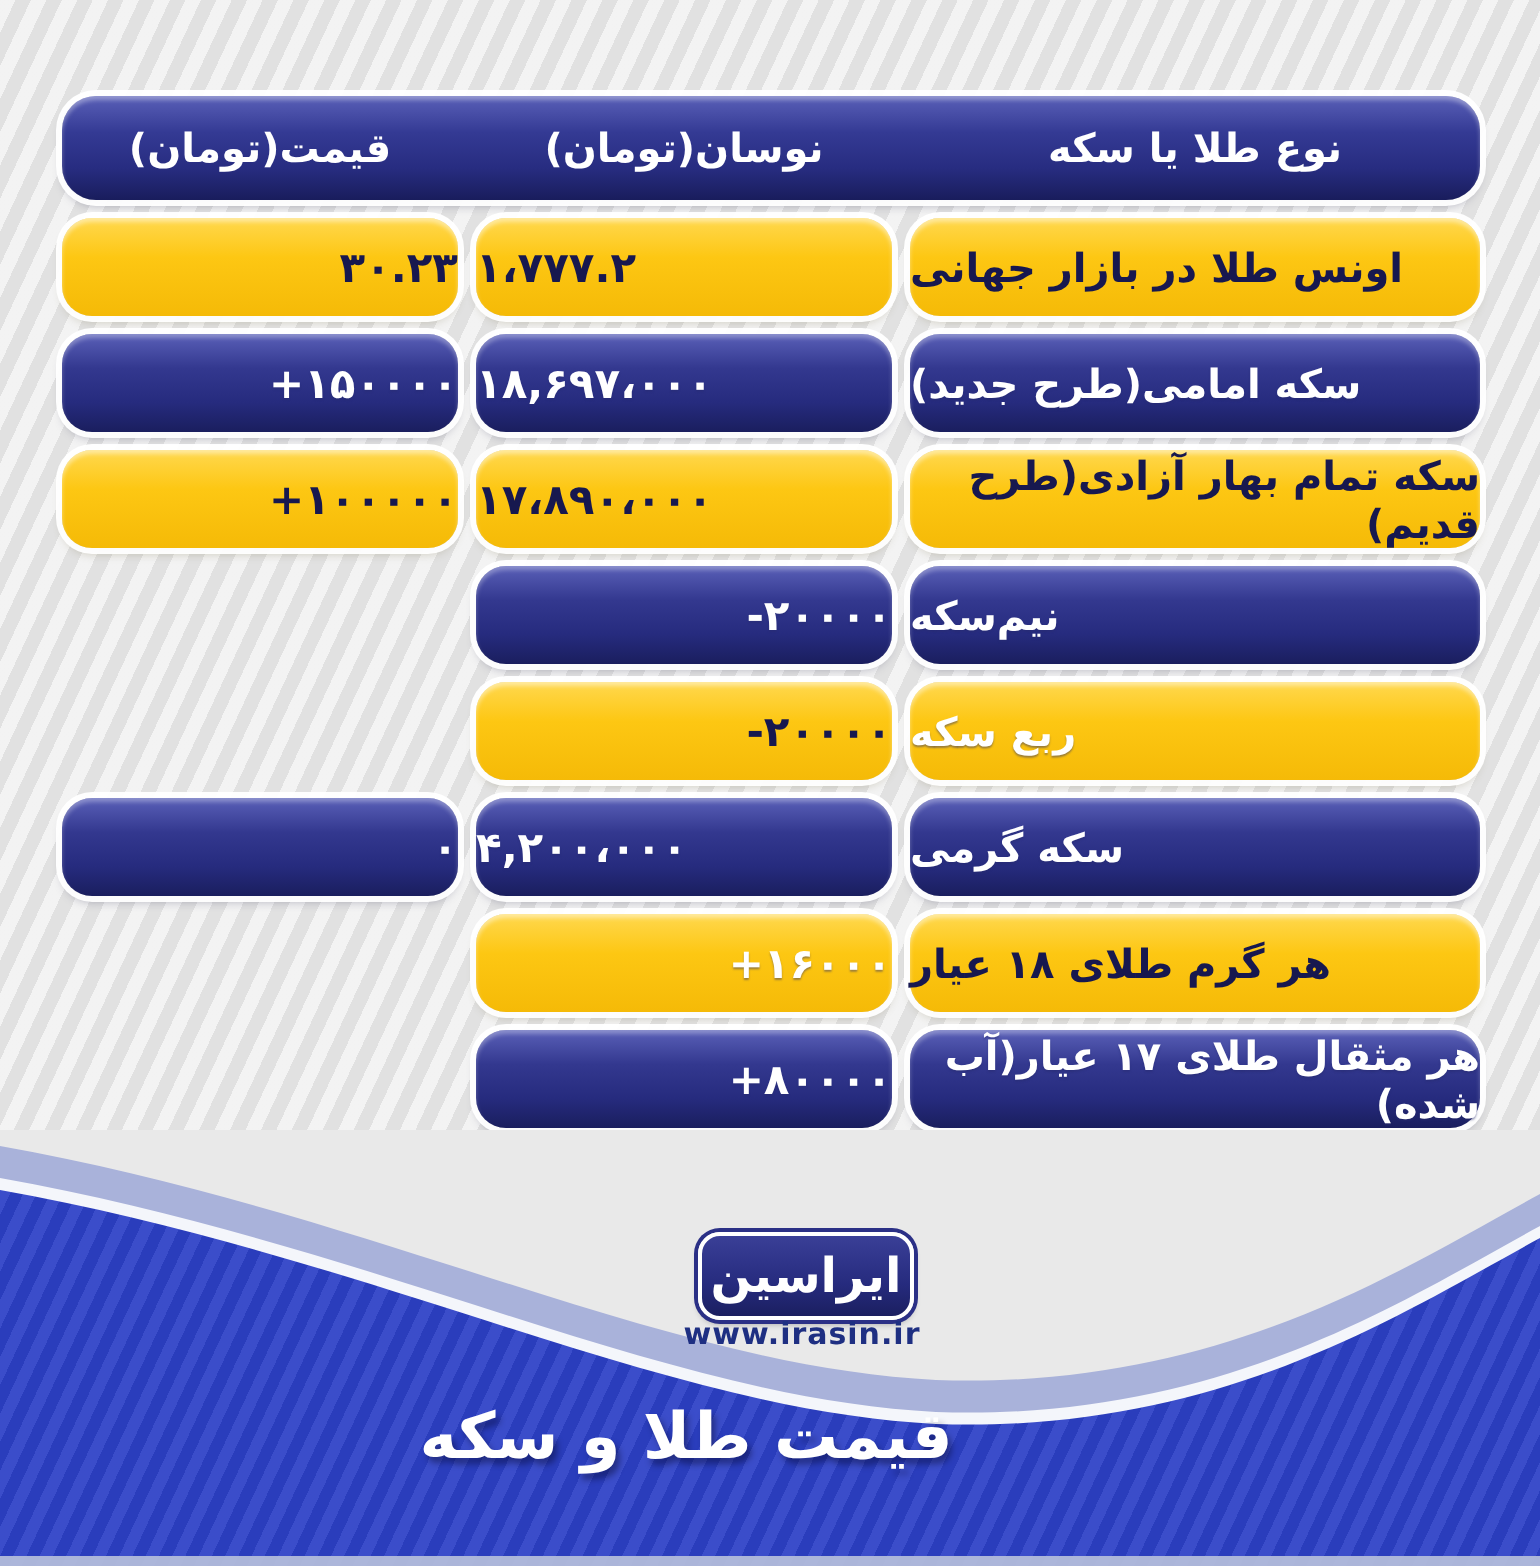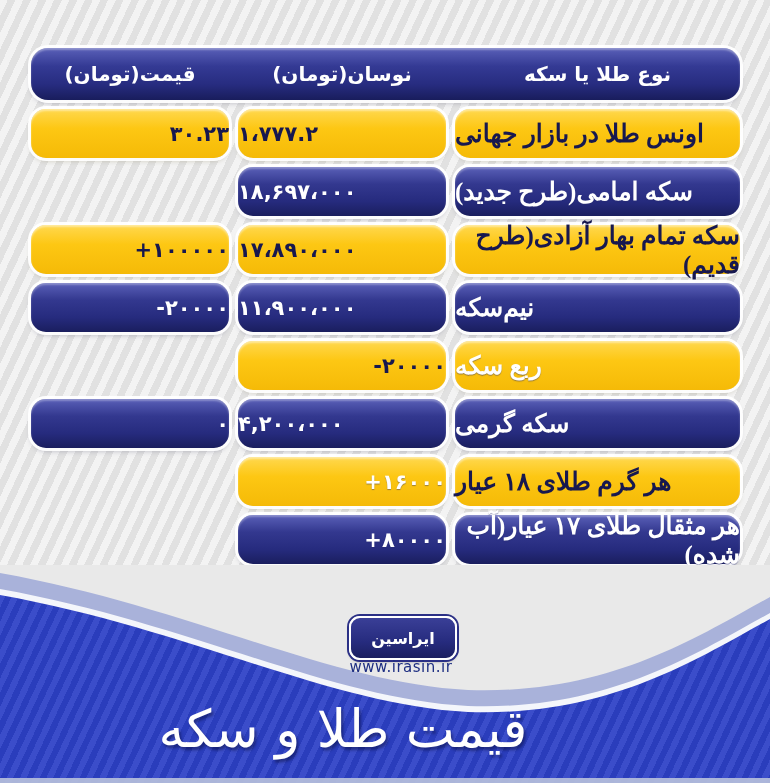--- a/index.html
+++ b/index.html
@@ -26,47 +26,47 @@
     box-shadow:0 0 0 3px rgba(255,255,255,.95),0 3px 5px rgba(70,70,100,.3);
   }
   .pill.blue{
     background:linear-gradient(180deg,#5a60b8 0%,#33388f 35%,#262b7e 70%,#1a1e5e 100%);
     box-shadow:0 0 0 3px rgba(255,255,255,.95),0 3px 5px rgba(70,70,100,.35),inset 0 2px 2px rgba(255,255,255,.3);
   }
   .pill.yellow{
     background:linear-gradient(180deg,#ffd84f 0%,#fdc713 40%,#f5ba07 100%);
     box-shadow:0 0 0 3px rgba(255,255,255,.95),0 3px 5px rgba(120,110,70,.3),inset 0 2px 2px rgba(255,255,255,.45);
   }
-  .name-txt{font-size:25px;font-family:Liberation Serif, serif;}
+  .name-txt{font-size:20px;}
   .num-txt{font-size:21px;letter-spacing:1px;}
   .t-dark{color:#17184f;}
   .t-light{color:#fff;text-shadow:0 1px 1px rgba(40,45,110,.45);}
   .change-cell{direction:ltr;}
   
   .footer-blue{
     position:absolute;left:0;top:565px;width:770px;height:218px;
     background-color:#2c40c6;
     background-image:repeating-linear-gradient(115deg,rgba(255,255,255,.07) 0 6px,rgba(0,0,0,.05) 6px 12px);
   }
   .wave-svg{position:absolute;left:0;top:565px;width:770px;height:160px;pointer-events:none;}
   .logo-box{
     position:absolute;left:349px;top:616px;width:104px;height:40px;
     background:linear-gradient(180deg,#3a3f97 0%,#262b7e 60%,#1b1f60 100%);
     border:2px solid #ffffff;border-radius:11px;
     box-shadow:0 0 0 2px #2b3086,0 2px 3px rgba(0,0,0,.3);
     display:flex;align-items:center;justify-content:center;
   }
-  .logo-box span{color:#fff;font-weight:bold;font-size:16px;}
+  .logo-box span{color:#fff;font-weight:bold;font-size:24px;}
   .site-url{
     position:absolute;left:301px;top:658px;width:200px;text-align:center;
-    color:#1e2f82;font-weight:normal;font-size:15px;letter-spacing:.5px;
+    color:#1e2f82;font-weight:bold;font-size:15px;letter-spacing:.5px;
   }
   .footer-title{
     position:absolute;left:0;top:699px;width:686px;text-align:center;
-    color:#ffffff;font-weight:normal;font-size:52px;
+    color:#ffffff;font-weight:bold;font-size:32px;
     text-shadow:2px 3px 3px rgba(0,0,30,.4);
   }
   .bottom-strip{position:absolute;left:0;bottom:0;width:770px;height:5px;background:#b9c2dc;opacity:.9;}
 </style>
 </head>
 <body>
 
 <div class="canvas">
 
   <div class="table">
@@ -87,38 +87,38 @@
       <span class="num-txt t-dark">۳۰.۲۳</span>
     </div>
   </div>
         <div class="row grid">
     <div class="pill name-cell blue">
       <span class="name-txt t-light">سکه امامی(طرح جدید)</span>
     </div>
     <div class="pill price-cell blue">
       <span class="num-txt t-light">۱۸,۶۹۷،۰۰۰</span>
     </div>
+    <div class="pill change-cell blue">
+      <span class="num-txt t-light">+۱۵۰۰۰۰</span>
+    </div>
   </div>
         <div class="row grid">
     <div class="pill name-cell yellow">
       <span class="name-txt t-dark">سکه تمام بهار آزادی(طرح قدیم)</span>
     </div>
     <div class="pill price-cell yellow">
       <span class="num-txt t-dark">۱۷،۸۹۰،۰۰۰</span>
     </div>
     <div class="pill change-cell yellow">
       <span class="num-txt t-dark">+۱۰۰۰۰۰</span>
     </div>
   </div>
         <div class="row grid">
     <div class="pill name-cell blue">
       <span class="name-txt t-light">نیم‌سکه</span>
-    </div>
-    <div class="pill price-cell blue">
-      <span class="num-txt t-light">۱۱،۹۰۰،۰۰۰</span>
     </div>
     <div class="pill change-cell blue">
       <span class="num-txt t-light">-۲۰۰۰۰</span>
     </div>
   </div>
         <div class="row grid">
     <div class="pill name-cell yellow">
       <span class="name-txt t-light">ربع سکه</span>
     </div>
     <div class="pill change-cell yellow">

